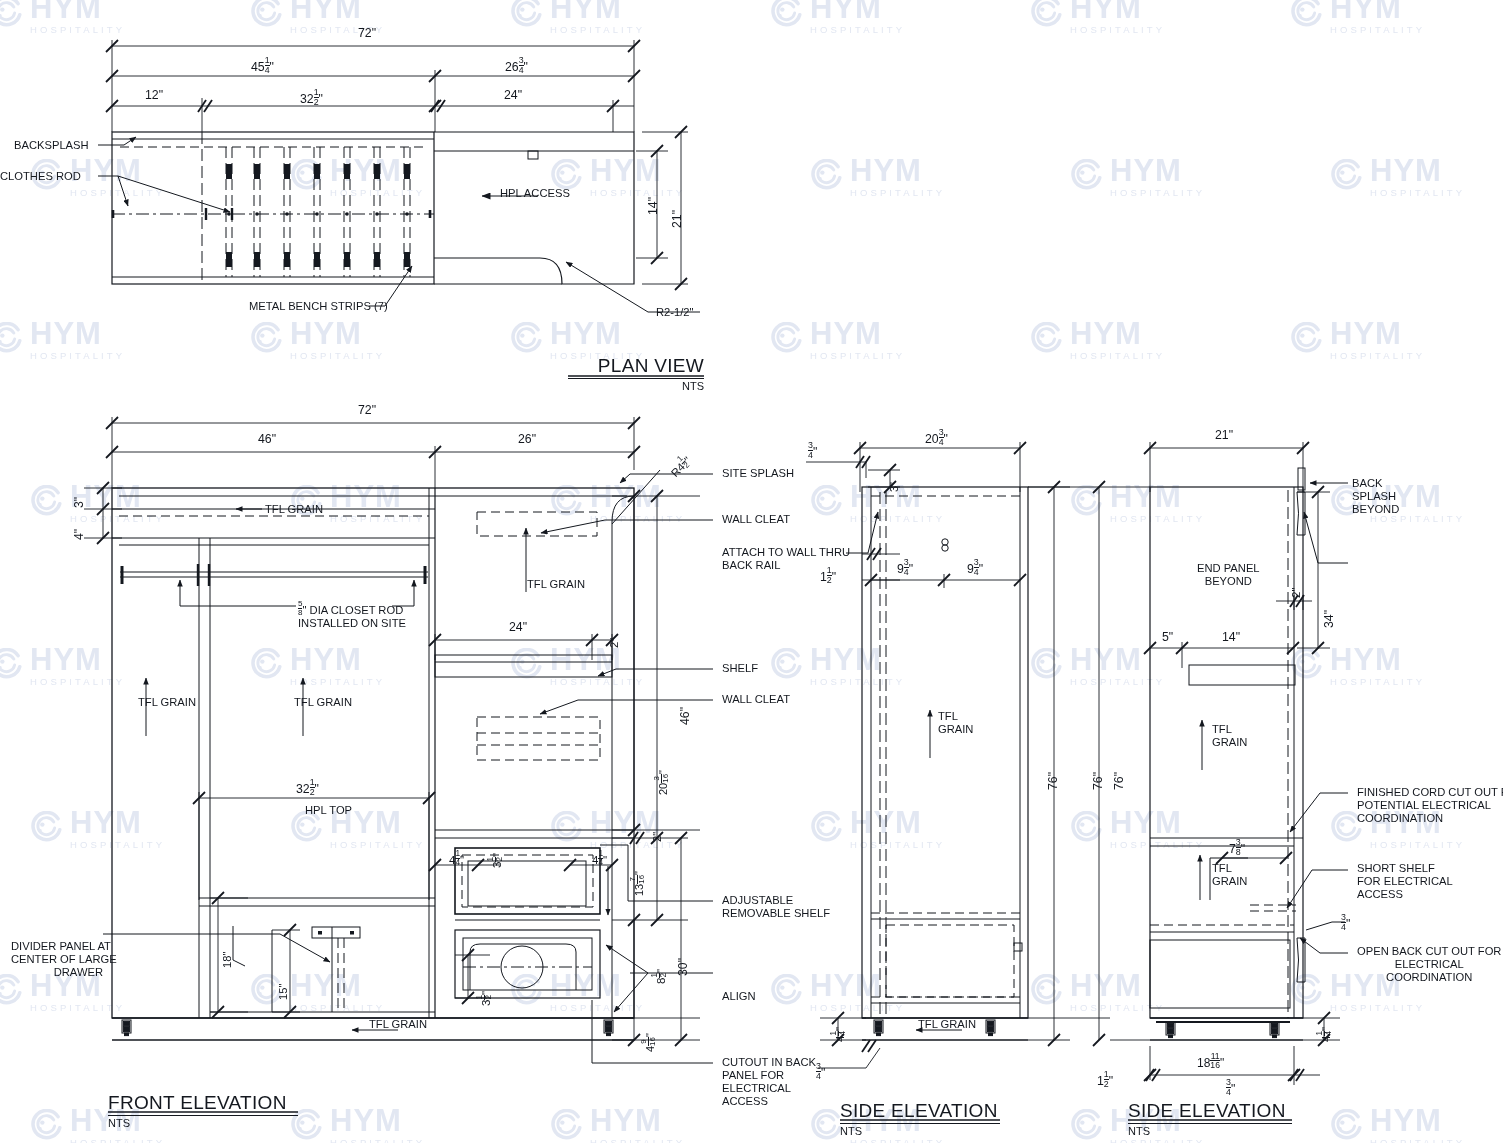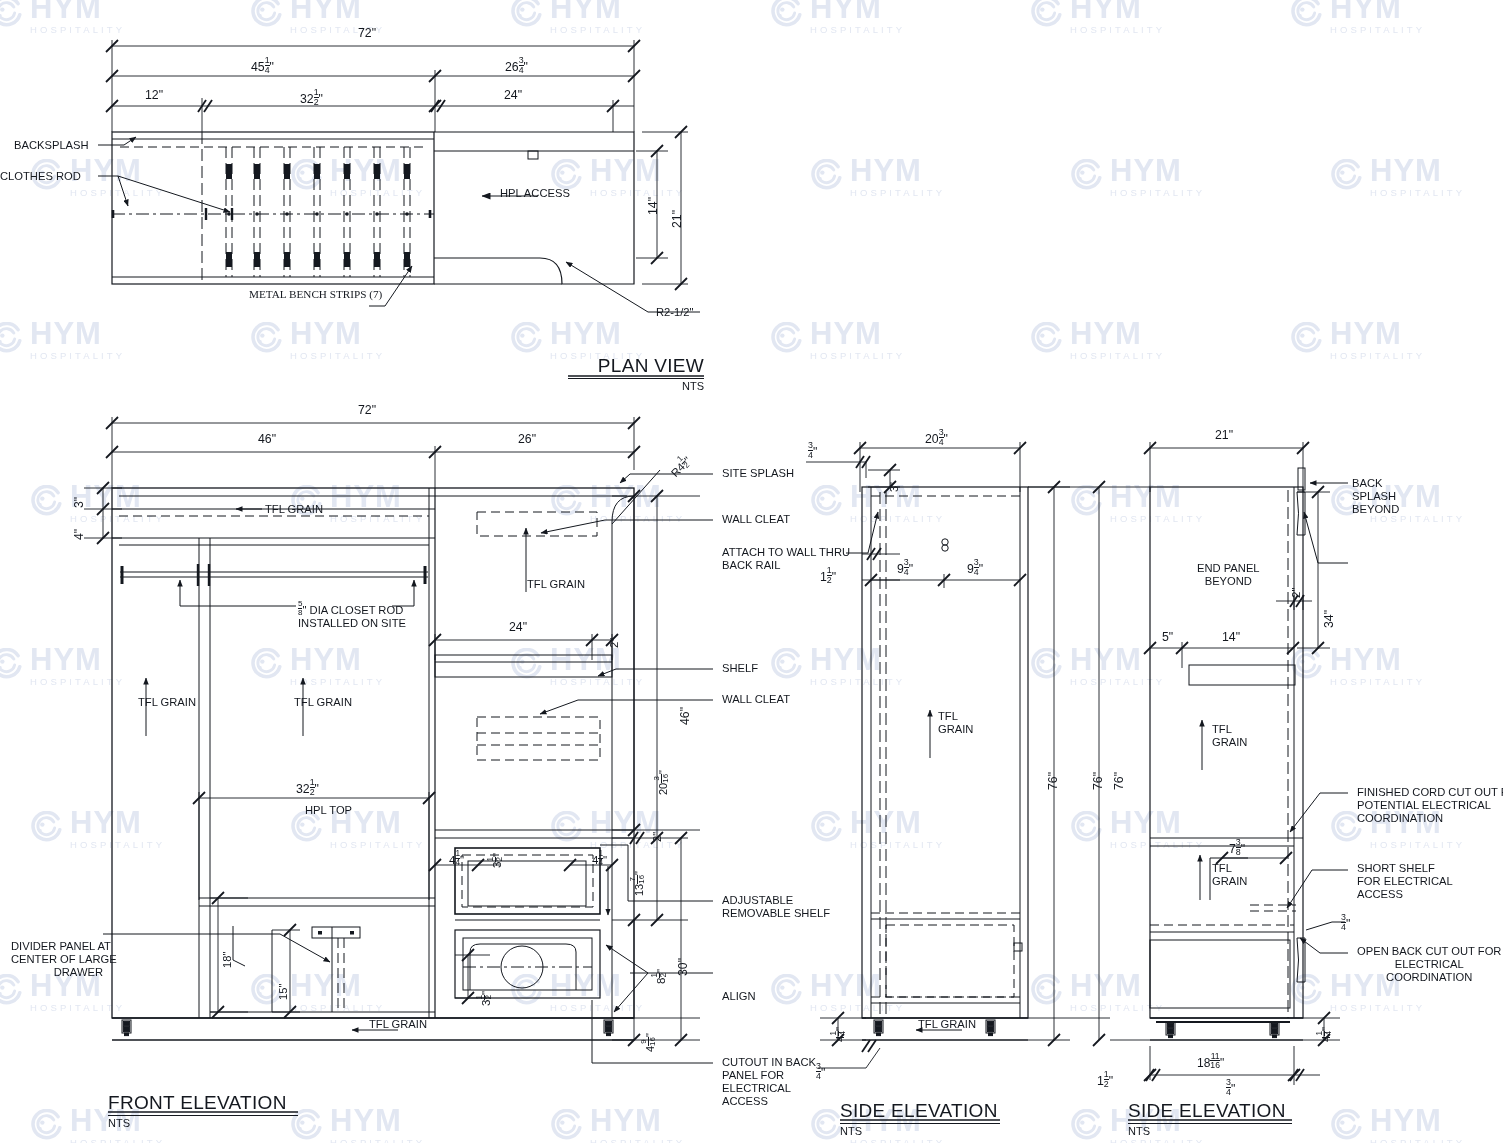--- a/index.html
+++ b/index.html
@@ -1169,21 +1169,21 @@
   <div class="dim" style="left:358px;top:26px;">72"</div>
   <div class="dim" style="left:251px;top:56px;">45<span class="frac"><span class="n">1</span><span class="d">4</span></span>"</div>
   <div class="dim" style="left:505px;top:56px;">26<span class="frac"><span class="n">3</span><span class="d">4</span></span>"</div>
   <div class="dim" style="left:145px;top:88px;">12"</div>
   <div class="dim" style="left:300px;top:88px;">32<span class="frac"><span class="n">1</span><span class="d">2</span></span>"</div>
   <div class="dim" style="left:504px;top:88px;">24"</div>
   <div class="dimv" style="left:646px;top:215px;">14"</div>
   <div class="dimv" style="left:670px;top:228px;">21"</div>
   <div class="lbl" style="left:14px;top:139px;text-align:right;">BACKSPLASH</div>
   <div class="lbl" style="left:0;top:170px;">CLOTHES ROD</div>
-  <div class="lbl" style="left:249px;top:288px;font-family:Liberation Serif, serif;">METAL BENCH STRIPS (7)</div>
+  <div class="lbl" style="left:249px;top:300px;">METAL BENCH STRIPS (7)</div>
   <div class="lbl" style="left:500px;top:187px;">HPL ACCESS</div>
   <div class="lbl" style="left:656px;top:306px;">R2-1/2"</div>
   <div class="ttl" style="left:568px;top:355px;width:136px;text-align:right;">
     <div class="t1">PLAN VIEW</div>
     <div class="rule"></div>
     <div class="t2">NTS</div>
   </div>
 
   <div class="dim" style="left:358px;top:403px;">72"</div>
   <div class="dim" style="left:258px;top:432px;">46"</div>

